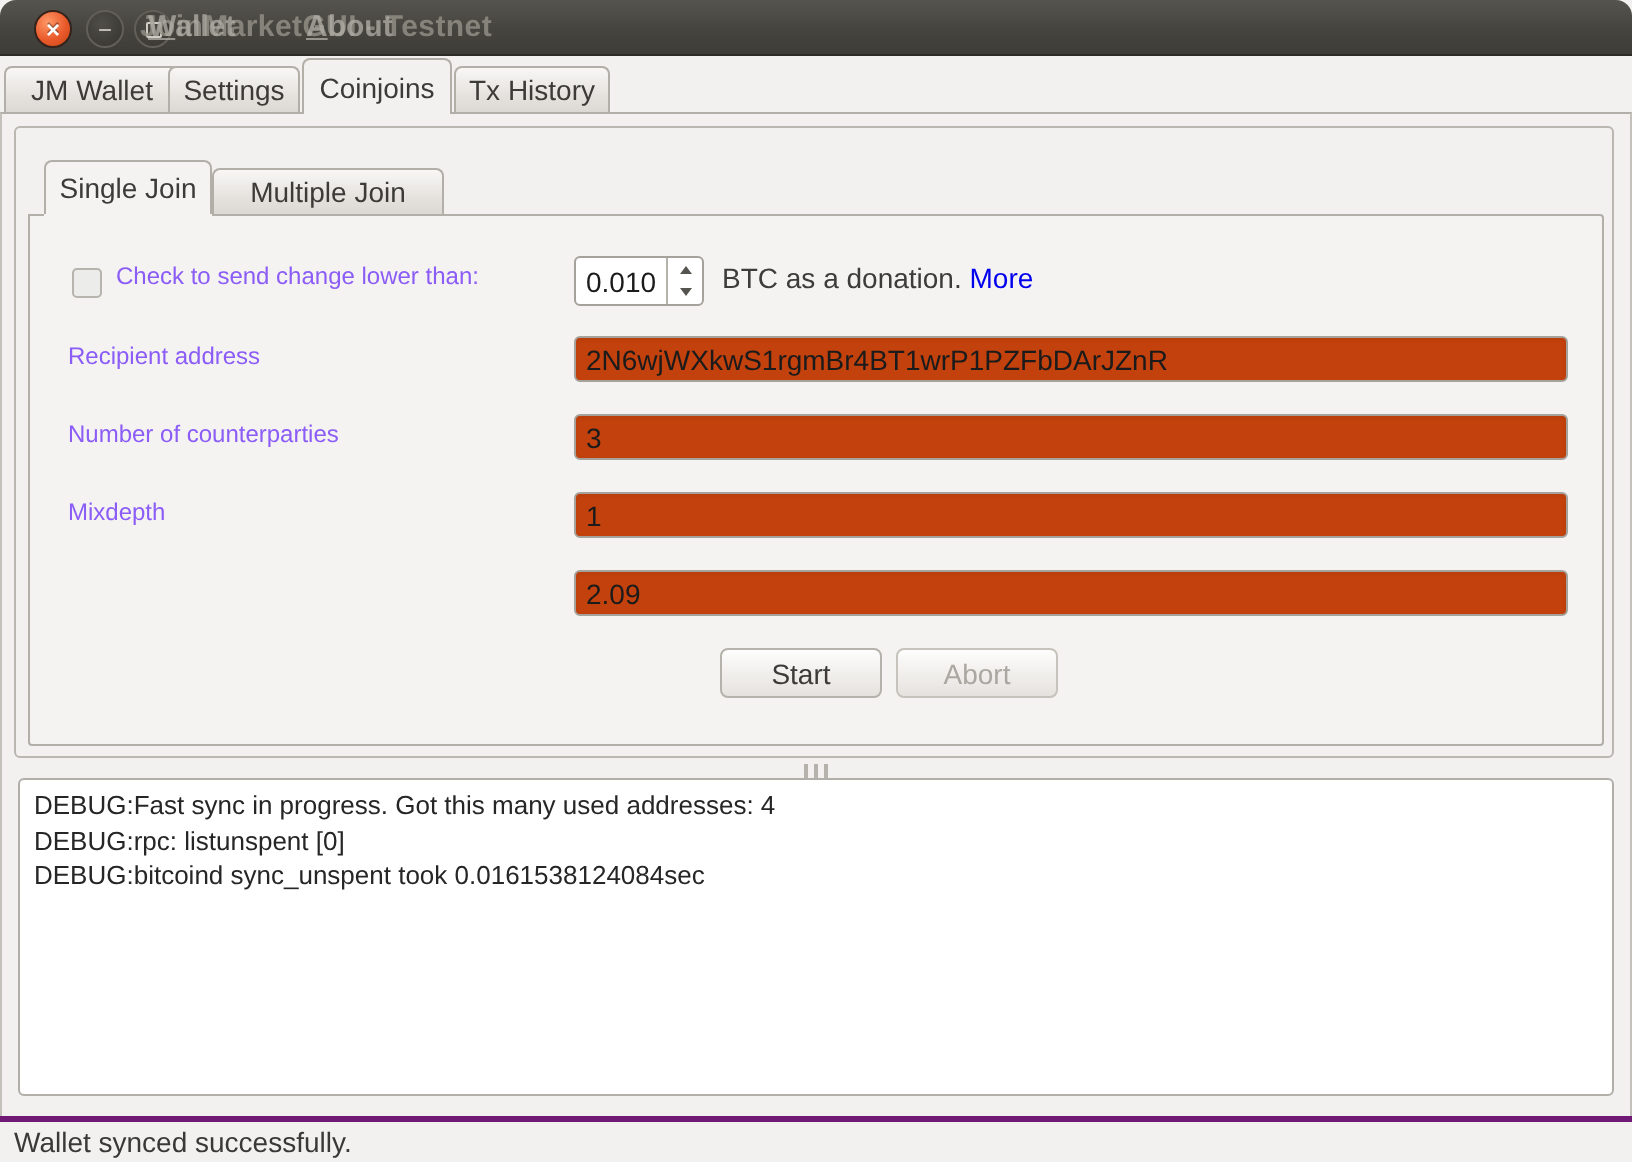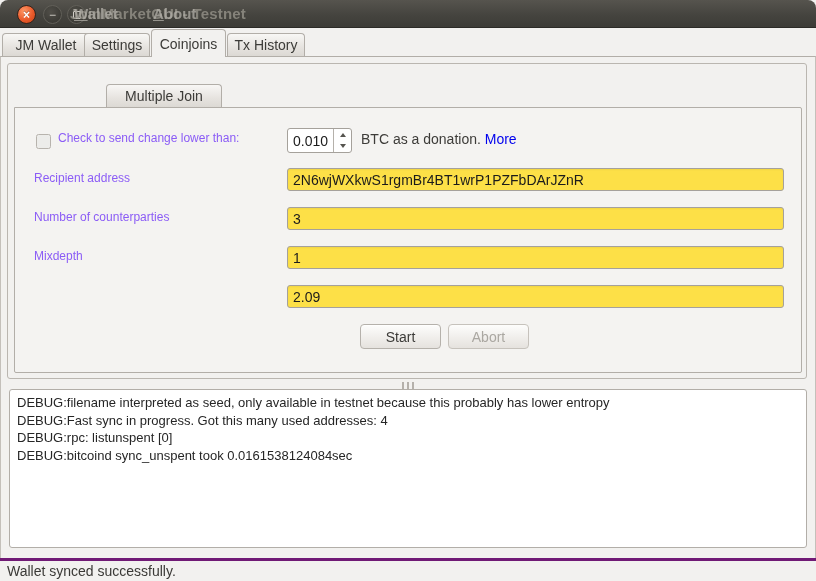--- a/index.html
+++ b/index.html
@@ -100,21 +100,21 @@
   }
 
   
   .field-label { position:absolute; font-size:12px; color:#8b5cf6; white-space:nowrap; }
   .checkbox {
     position:absolute; left:36px; top:134px; width:15px; height:15px;
     background:#ececea; border:1px solid #b7b3ad; border-radius:2.5px;
   }
   .txt-input {
     position:absolute; left:287px; width:497px; height:23px;
-    background:#fde047; border:1px solid #a5a19b; border-radius:3px;
+    background:#c2410c; border:1px solid #a5a19b; border-radius:3px;
     font-family:"Liberation Sans", sans-serif; font-size:14px; color:#1b1b1b;
     padding:0 5px; outline:none;
     box-shadow:inset 0 1px 2px rgba(0,0,0,.05);
   }
   .spinbox {
     position:absolute; left:287px; top:128px; width:65px; height:25px;
     background:#ffffff; border:1px solid #a5a19b; border-radius:3px;
     display:flex;
   }
   .spin-field {
@@ -190,20 +190,21 @@
     <div class="tab inactive tab1">JM Wallet</div>
     <div class="tab inactive tab2">Settings</div>
     <div class="tab active tab3">Coinjoins</div>
     <div class="tab inactive tab4">Tx History</div>
   </div>
 
   <div class="mainpane"></div>
 
   <div class="groupframe"></div>
 
+  <div class="subtab active">Single Join</div>
   <div class="subtab inactive">Multiple Join</div>
   <div class="subpane"></div>
 
   <div class="checkbox"></div>
   <div class="field-label" style="left:58px; top:131px;">Check to send change lower than:</div>
   <div class="spinbox">
     <input class="spin-field" value="0.010" style="">
     <div class="spin-btns">
       <div class="spin-btn">
           <span class="tri-up"></span>
@@ -232,21 +233,20 @@
   <div class="btn abort">Abort</div>
   <div class="btn start">Start</div>
 
   <div class="splitter">
     <span class="grip-bar"></span>
     <span class="grip-bar"></span>
     <span class="grip-bar"></span>
   </div>
 
   <div class="logbox">
-    <div class="log-line">DEBUG:filename interpreted as seed, only available in testnet because this probably has lower entropy</div>
     <div class="log-line">DEBUG:Fast sync in progress. Got this many used addresses: 4</div>
     <div class="log-line">DEBUG:rpc: listunspent [0]</div>
     <div class="log-line">DEBUG:bitcoind sync_unspent took 0.0161538124084sec</div>
   </div>
 
   <div class="statusbar">
     <span class="status-text">Wallet synced successfully.</span>
   </div>
 
 </div>

